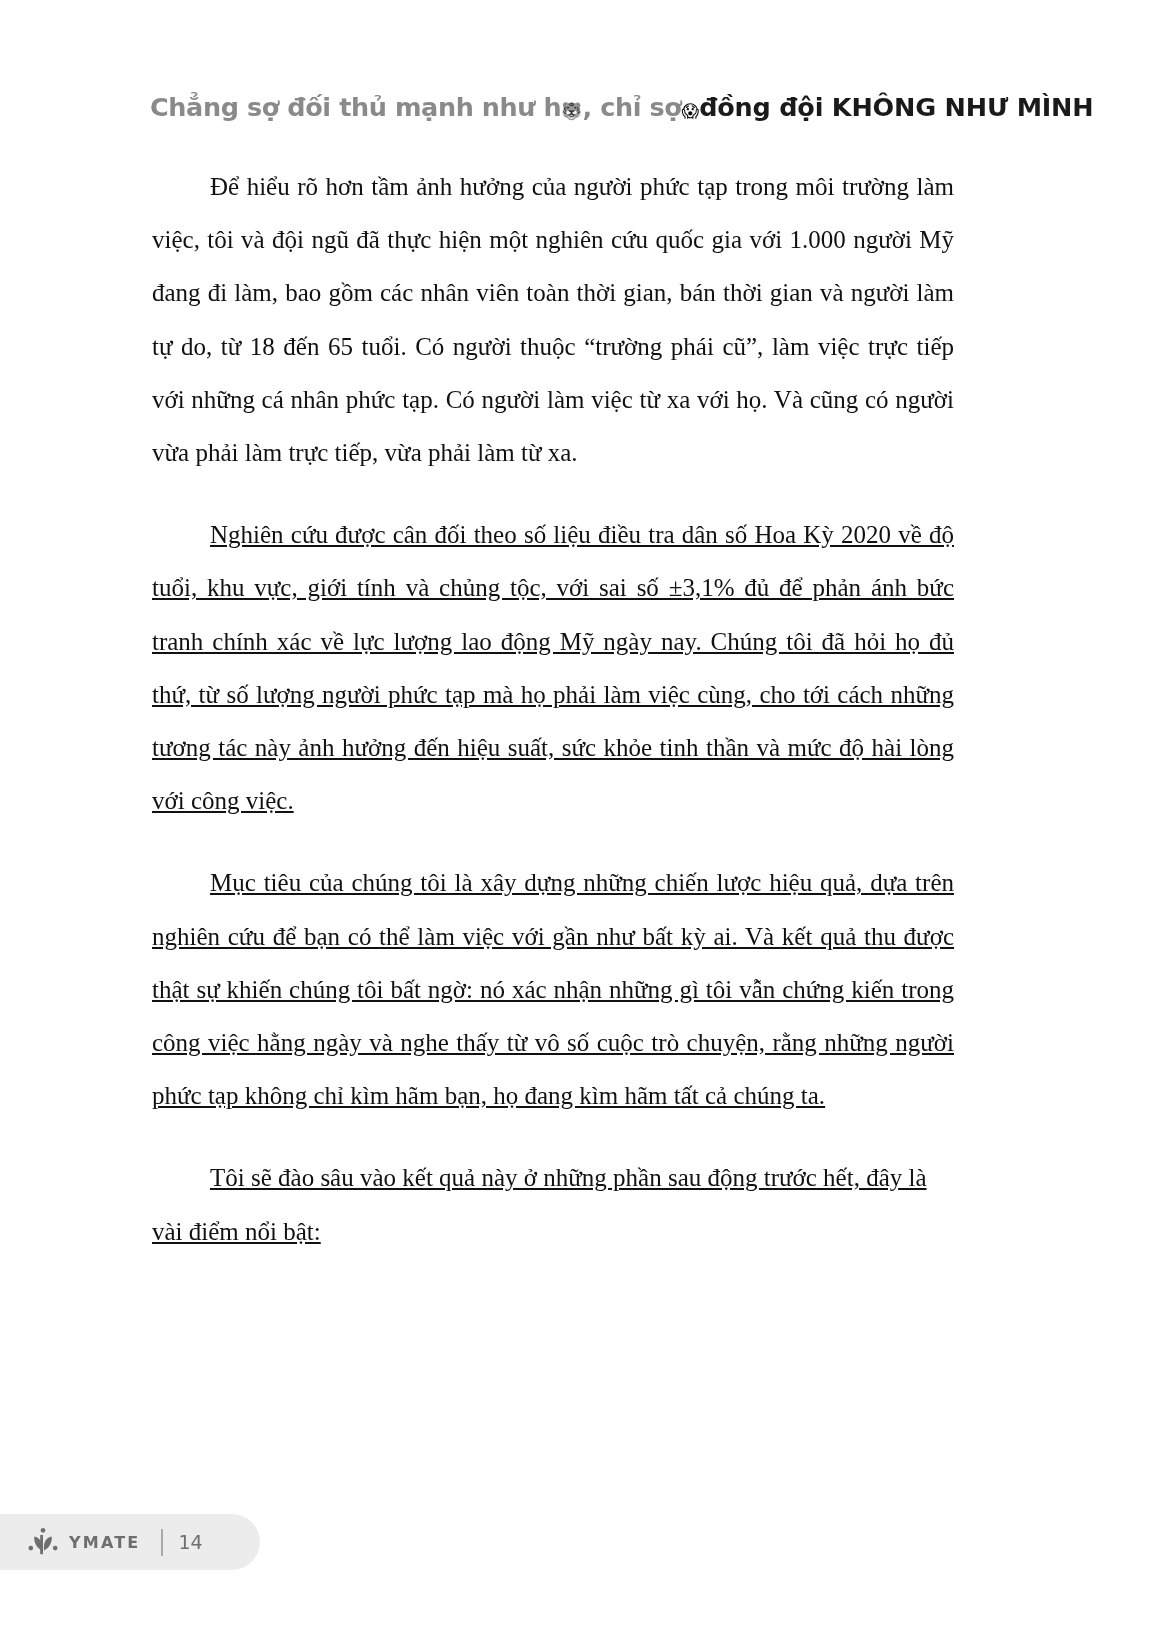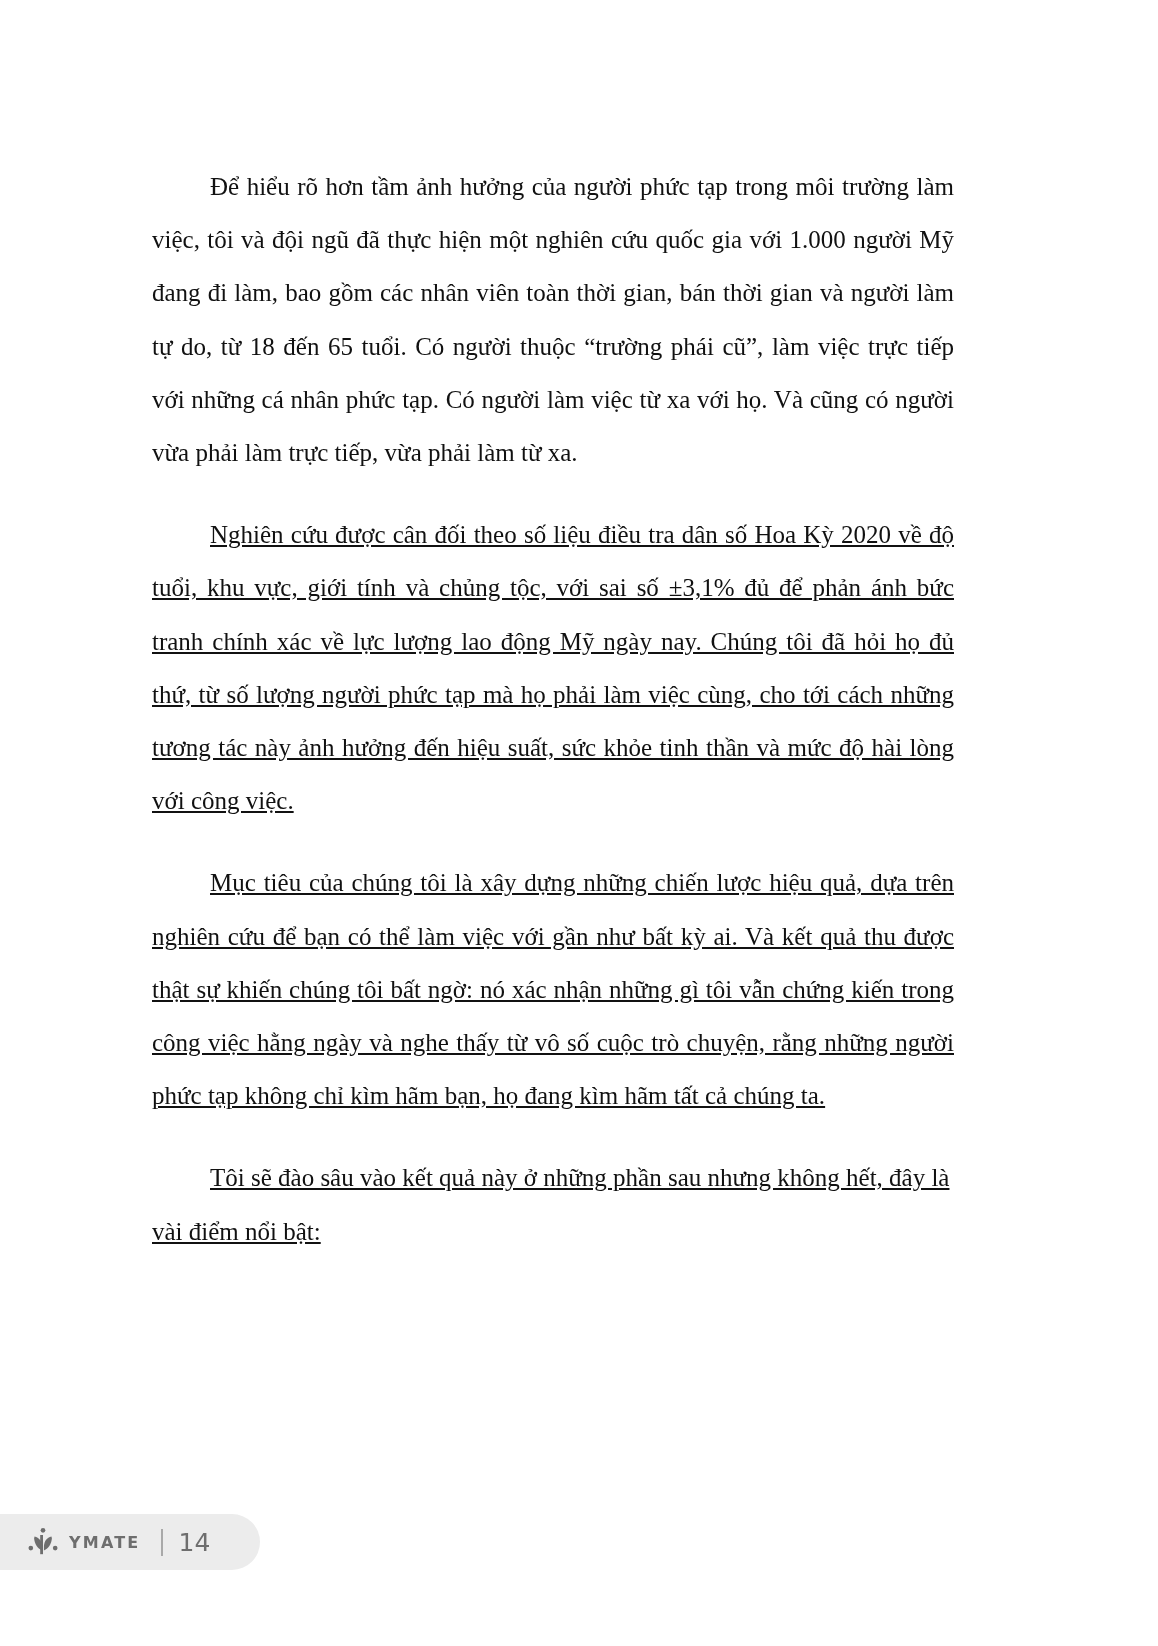--- a/index.html
+++ b/index.html
@@ -109,35 +109,42 @@
   }
   .footer-sep {
     width: 2px;
     height: 27px;
     background: #a9a9a9;
     margin: 0 16px 0 20px;
   }
   .page-number {
     font-family: "DejaVu Sans", "Liberation Sans", sans-serif;
     font-weight: 400;
-    font-size: 25px;
+    font-size: 19px;
     color: #6e6e6e;
   }
 </style>
 </head>
 <body>
 
 <div class="page">
 
+  <div class="running-header">
+    <span class="hdr-light">Chẳng sợ đối thủ mạnh như h</span>
+      <span class="hdr-emoji">🐯</span>
+      <span class="hdr-light">, chỉ sợ</span>
+      <span class="hdr-emoji">😱</span>
+      <span class="hdr-bold"> đồng đội KHÔNG NHƯ MÌNH</span>
+  </div>
 
   <div class="body-col">
     <p class="para">Để hiểu rõ hơn tầm ảnh hưởng của người phức tạp trong môi trường làm việc, tôi và đội ngũ đã thực hiện một nghiên cứu quốc gia với 1.000 người Mỹ đang đi làm, bao gồm các nhân viên toàn thời gian, bán thời gian và người làm tự do, từ 18 đến 65 tuổi. Có người thuộc “trường phái cũ”, làm việc trực tiếp với những cá nhân phức tạp. Có người làm việc từ xa với họ. Và cũng có người vừa phải làm trực tiếp, vừa phải làm từ xa.</p>
     <p class="para">Nghiên cứu được cân đối theo số liệu điều tra dân số Hoa Kỳ 2020 về độ tuổi, khu vực, giới tính và chủng tộc, với sai số ±3,1% đủ để phản ánh bức tranh chính xác về lực lượng lao động Mỹ ngày nay. Chúng tôi đã hỏi họ đủ thứ, từ số lượng người phức tạp mà họ phải làm việc cùng, cho tới cách những tương tác này ảnh hưởng đến hiệu suất, sức khỏe tinh thần và mức độ hài lòng với công việc.</p>
     <p class="para">Mục tiêu của chúng tôi là xây dựng những chiến lược hiệu quả, dựa trên nghiên cứu để bạn có thể làm việc với gần như bất kỳ ai. Và kết quả thu được thật sự khiến chúng tôi bất ngờ: nó xác nhận những gì tôi vẫn chứng kiến trong công việc hằng ngày và nghe thấy từ vô số cuộc trò chuyện, rằng những người phức tạp không chỉ kìm hãm bạn, họ đang kìm hãm tất cả chúng ta.</p>
-    <p class="para">Tôi sẽ đào sâu vào kết quả này ở những phần sau nhưng không hết, đây là vài điểm nổi bật:</p>
+    <p class="para">Tôi sẽ đào sâu vào kết quả này ở những phần sau động trước hết, đây là vài điểm nổi bật:</p>
   </div>
 
   <div class="footer-pill">
     <svg class="ymate-logo" viewBox="0 0 64 64">
       <circle cx="32" cy="7" r="5" fill="#6e6e6e"></circle>
       <circle cx="6" cy="45" r="5" fill="#6e6e6e"></circle>
       <circle cx="58" cy="45" r="5" fill="#6e6e6e"></circle>
       <path d="M32 17 L32 58 L26 58 L26 17 Z" fill="#6e6e6e"></path>
       <path d="M14 20 C24 22 29 30 30 40 L30 50 C20 46 14 36 13 24 Z" fill="#6e6e6e"></path>
       <path d="M50 20 C40 22 35 30 34 40 L34 50 C44 46 50 36 51 24 Z" fill="#6e6e6e"></path>

